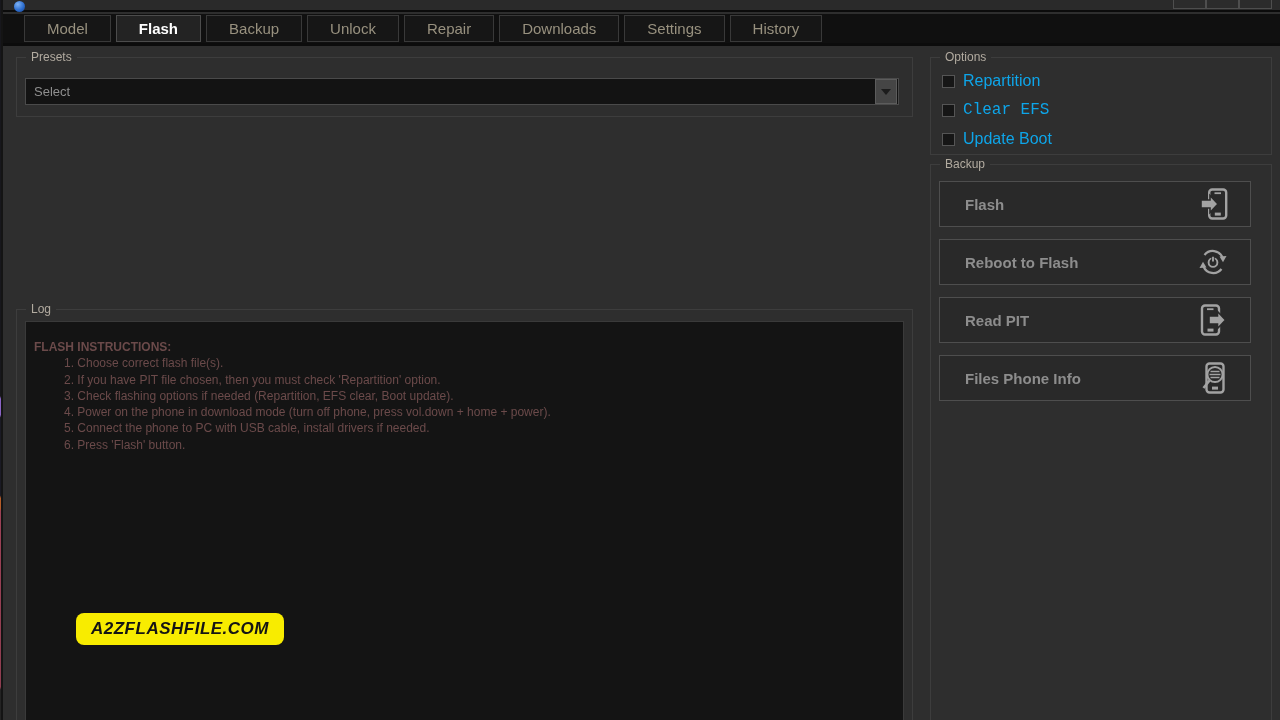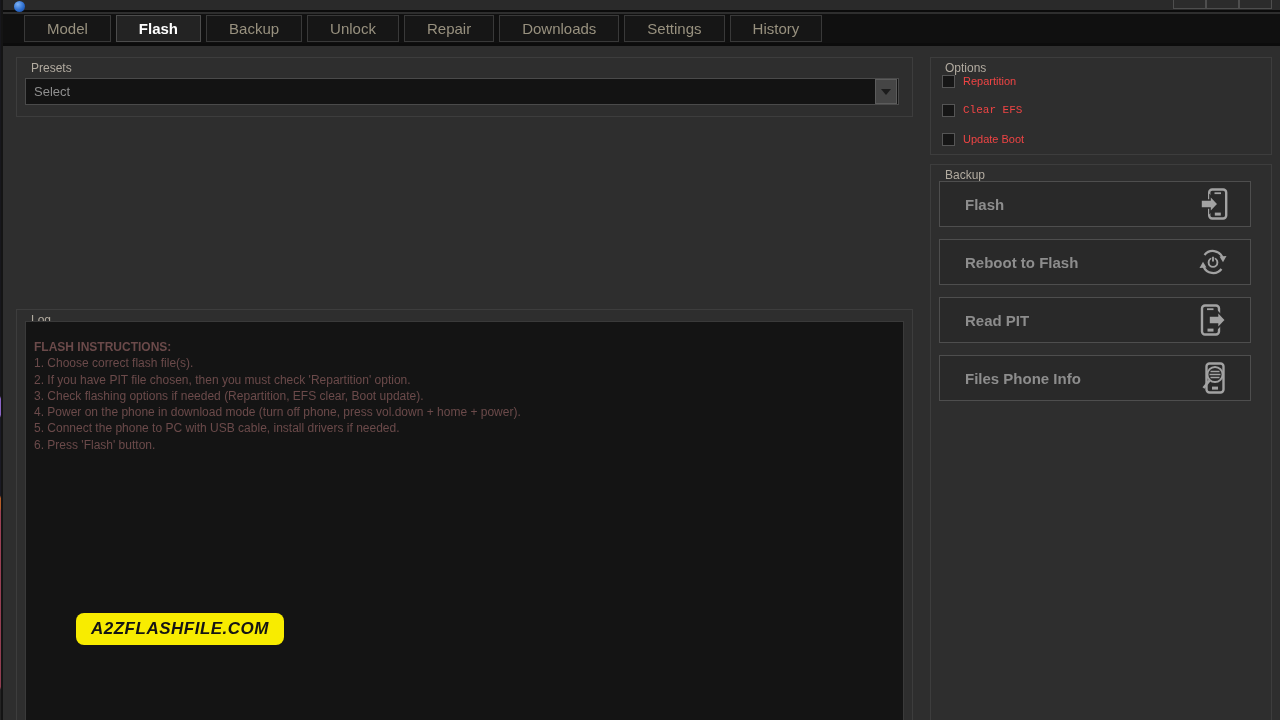--- a/index.html
+++ b/index.html
@@ -29,21 +29,21 @@
     background:#101010; display:flex; align-items:center; padding-left:24px; gap:5px; }
   .tab { height:27px; line-height:25px; padding:0 22px; border:1px solid #393939;
     background:#161616; color:#98917f; font-size:15px; cursor:default; white-space:nowrap; }
   .tab.active { background:#232323; color:#ffffff; font-weight:bold; border-color:#4c4c4c; }
 
   .main-sep { position:absolute; left:0; top:43px; width:1280px; height:3px; background:#0c0c0c; }
 
   
   .gb { position:absolute; border:1px solid #3d3d3d; }
   .gb-label { position:absolute; top:-8px; left:9px; background:#2e2e2e; padding:0 5px;
-    font-size:12px; color:#b2aba0;margin-top:11px; }
+    font-size:12px; color:#b2aba0; }
 
   #gb-presets { left:16px; top:57px;  width:897px; height:60px; }
   #gb-files   { left:16px; top:135px; width:897px; height:160px; }
   #gb-log     { left:16px; top:309px; width:897px; height:420px; }
   #gb-options { left:930px; top:57px;  width:342px; height:98px; }
   #gb-actions { left:930px; top:164px; width:342px; height:566px; }
 
   
   .combo { position:absolute; left:8px; top:20px; width:874px; height:27px;
     background:#131313; border:1px solid #4a4a4a; display:flex; align-items:center; }
@@ -58,33 +58,33 @@
   .file-btn { width:66px; height:24px; background:#262626; border:1px solid #4a4a4a;
     color:#9a9185; font-size:12.5px; text-align:center; line-height:22px; margin-right:7px; }
   .file-input { flex:1; height:24px; background:#131313; border:1px solid #474747;
     color:#bbbbbb; font-size:12px; padding:0 6px; outline:none; }
 
   
   .log-area { position:absolute; left:8px; top:11px; width:879px; height:405px;
     background:#141414; border:1px solid #3a3a3a; padding:17px 10px 0 8px;
     font-size:12px; line-height:16.3px; color:#6b4a4a; overflow:hidden; }
   .log-heading { font-weight:bold; }
-  .log-line { white-space:pre; }
+  .log-line { white-space:pre;margin-left:30px; }
 
   
   .watermark { position:absolute; left:76px; top:613px; background:#f8ec00; color:#141414;
     font-size:17px; font-weight:800; letter-spacing:0.5px; padding:6px 15px;
     border-radius:8px; z-index:20;font-style:italic; }
 
   
   .chk-row { position:absolute; left:11px; display:flex; align-items:center; height:14px; }
   .chk-row.r0 { top:16px; } .chk-row.r1 { top:45px;font-family:Liberation Mono, monospace; } .chk-row.r2 { top:74px; }
   .chk-box { width:13px; height:13px; background:#161616; border:1px solid #555555;
     margin-right:8px; }
-  .chk-label { font-size:11px; color:#ef4444; }
+  .chk-label { font-size:16px; color:#0ea5e9; }
 
   
   .act-btn { position:absolute; left:8px; width:312px; height:46px; background:#292929;
     border:1px solid #4e4e4e; display:flex; align-items:center; cursor:default; }
   .act-btn.b0 { top:16px; } .act-btn.b1 { top:74px; } .act-btn.b2 { top:132px; } .act-btn.b3 { top:190px; }
   .act-label { padding-left:25px; font-size:15px; font-weight:bold; color:#8d8d8d; flex:1; }
   .act-icon { margin-right:22px; display:flex; align-items:center; }
 </style>
 </head>
 <body>

